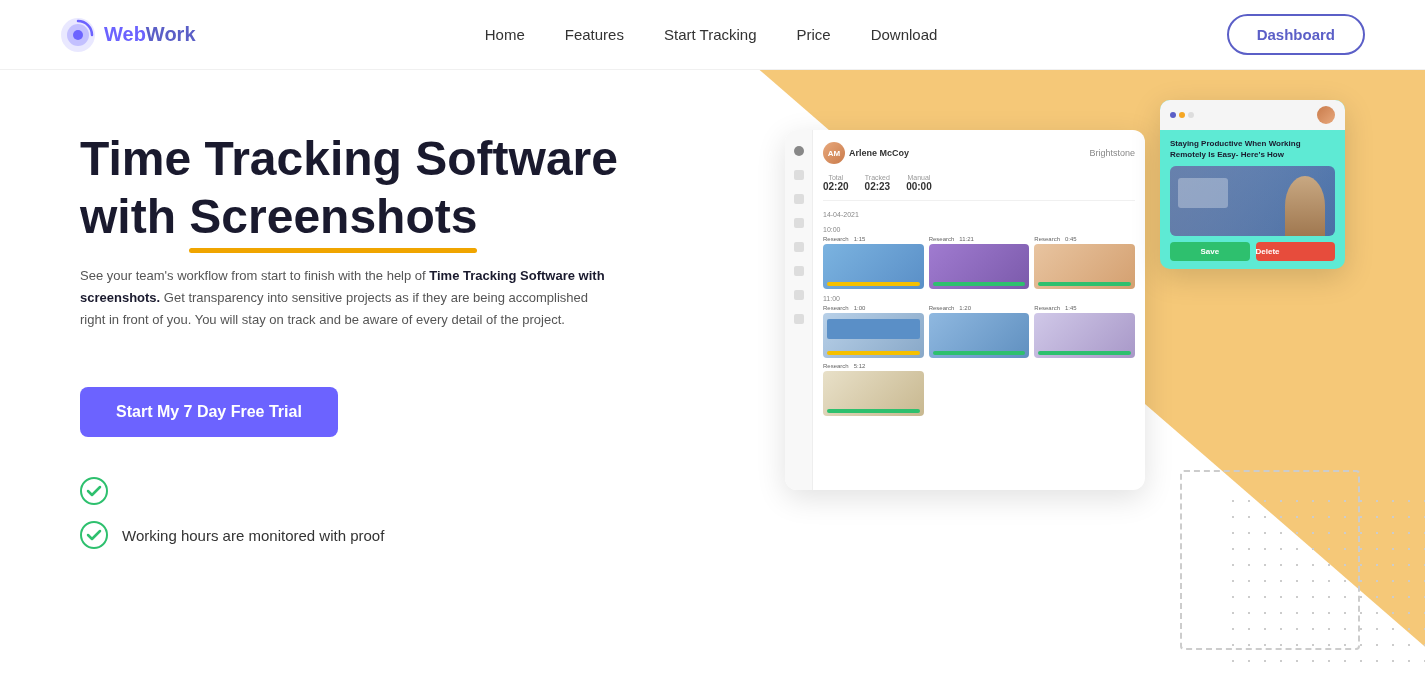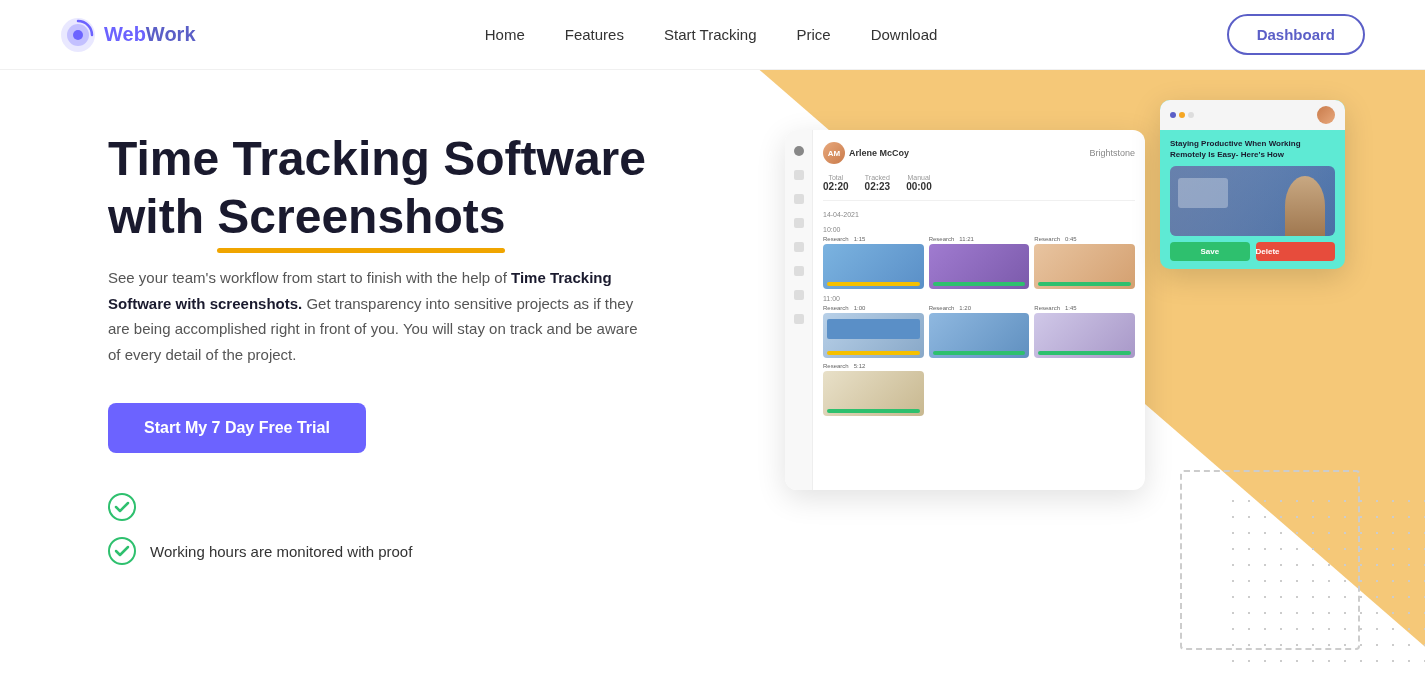--- a/index.html
+++ b/index.html
@@ -96,21 +96,21 @@
       height: 180px;
       z-index: 1;
       background-image: radial-gradient(circle, #ccc 1px, transparent 1px);
       background-size: 16px 16px;
     }
 
     
     .left-content {
       position: relative;
       z-index: 5;
-      padding: 60px 0 40px 108px;
+      padding: 60px 0 40px 80px;
       max-width: 650px;
     }
     .hero-title {
       font-size: 48px;
       font-weight: 800;
       color: #1a1a2e;
       line-height: 1.2;
       margin-bottom: 20px;
     }
     .hero-title .underline-wrap {
@@ -121,24 +121,24 @@
       content: '';
       position: absolute;
       left: 0;
       bottom: -8px;
       width: 100%;
       height: 5px;
       background: #f0a500;
       border-radius: 3px;
     }
     .hero-desc {
-      font-size: 15px;
+      font-size: 13px;
       color: #555;
       line-height: 1.7;
-      margin-bottom: 36px;
+      margin-bottom: 56px;
       max-width: 530px;
     }
     .hero-desc strong { color: #1a1a2e; font-weight: 700; }
     .cta-btn {
       display: inline-block;
       padding: 16px 36px;
       background: #6c63ff;
       color: #fff;
       border: none;
       border-radius: 8px;

